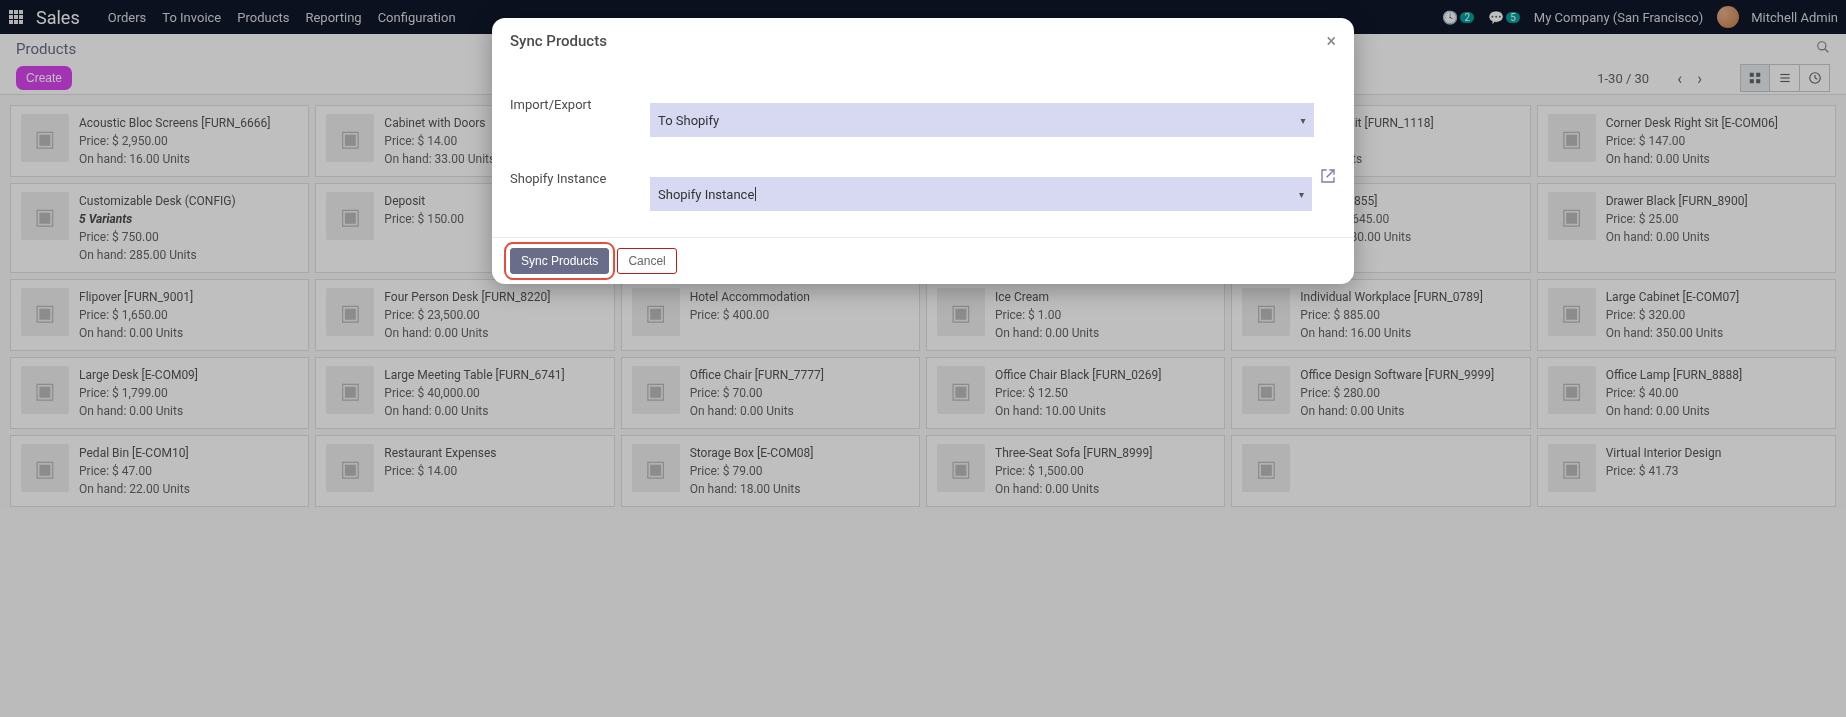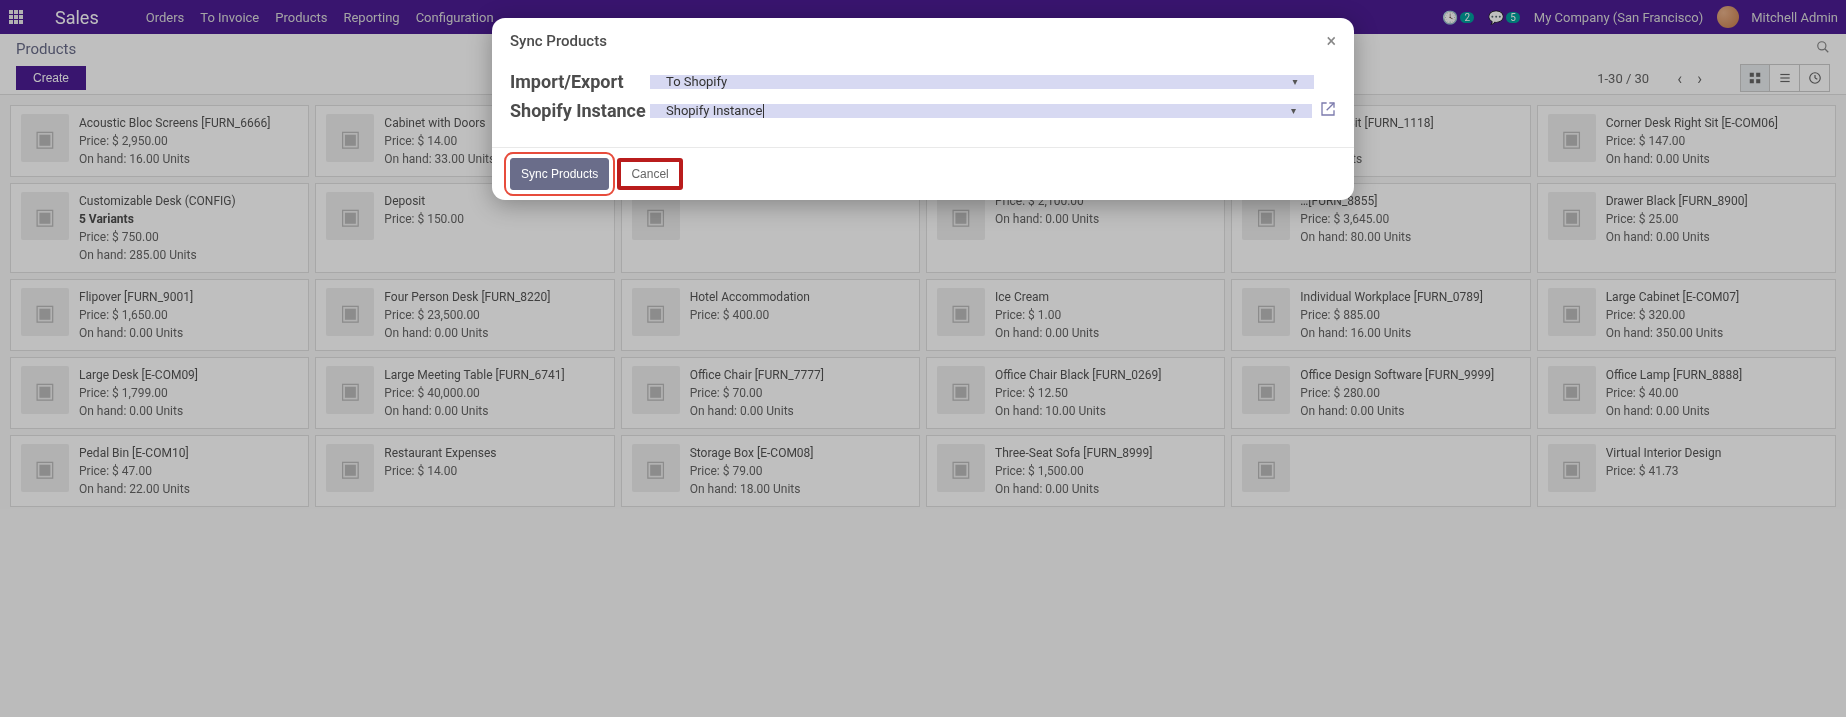--- a/index.html
+++ b/index.html
@@ -1,69 +1,69 @@
 <!DOCTYPE html>
 <html><head>
 <meta charset="utf-8">
 <style>
 * { box-sizing: border-box; margin: 0; padding: 0; }
 body { font-family: -apple-system, BlinkMacSystemFont, "Segoe UI", Roboto, "Helvetica Neue", Arial, sans-serif; font-size: 13px; color: #4c4c4c; background: #f9f9f9; width: 1846px; height: 717px; overflow: hidden; position: relative; }
 
 
-.topnav { background: #4c1d95; height: 34px; display: flex; align-items: center; padding: 0 8px; color: #eee; gap: 19px; }
+.topnav { background: #0f172a; height: 34px; display: flex; align-items: center; padding: 0 8px; color: #eee; }
 .topnav .apps-icon { width: 16px; height: 16px; margin-right: 12px; display: flex; flex-wrap: wrap; gap: 1px; align-content: center; justify-content: center; cursor: pointer; }
 .topnav .apps-icon span { width: 4px; height: 4px; background: #eee; display: block; }
 .topnav .brand { font-size: 18px; font-weight: 400; margin-right: 28px; color: #fff; }
 .topnav .menu { display: flex; gap: 16px; font-size: 13px; color: #ddd; }
 .topnav .menu span { cursor: pointer; }
 .topnav .right { margin-left: auto; display: flex; align-items: center; gap: 14px; font-size: 13px; color: #ddd; }
 .topnav .badge-wrap { position: relative; display: flex; align-items: center; cursor: pointer; }
 .topnav .badge { background: #00a09d; color: #fff; border-radius: 8px; font-size: 10px; padding: 0 4px; margin-left: 2px; }
 .topnav .avatar { width: 22px; height: 22px; border-radius: 50%; background: radial-gradient(circle at 30% 30%, #e8b18a, #c77d4a); display: inline-block; margin-right: 6px; }
 
 
 .control { border-bottom: 1px solid #e0e0e0; padding: 6px 16px 2px 16px; background: #fff; }
 .control .row1 { display: flex; align-items: center; }
 .control .title { color: #6a6d8a; font-size: 15px; }
 .control .search { margin-left: auto; width: 480px; display: flex; justify-content: flex-end; }
 .control .search-icon { color: #888; font-size: 15px; cursor: pointer; }
 .control .row2 { display: flex; align-items: center; margin-top: 6px; }
-.control .create-btn { background: #4c1d95; color: #fff; border: none; padding: 5px 17px; border-radius: 0; font-size: 12px; cursor: pointer; }
+.control .create-btn { background: #d946ef; color: #fff; border: none; padding: 5px 10px; border-radius: 7px; font-size: 12px; cursor: pointer; }
 .control .pager { margin-left: auto; display: flex; align-items: center; gap: 22px; font-size: 13px; color: #666; }
 .control .pager .arrows span { padding: 4px 6px; cursor: pointer; font-size: 16px; color: #666; }
 .control .view-switch { display: flex; margin-left: 10px; }
 .control .view-switch button { border: 1px solid #ccc; background: #fff; width: 30px; height: 28px; display: flex; align-items: center; justify-content: center; cursor: pointer; color: #666; }
 .control .view-switch button.active { background: #e9ecef; }
 .control .view-switch button + button { border-left: none; }
 
 
 .kanban { padding: 10px 10px; display: grid; grid-template-columns: repeat(6, 1fr); gap: 6px; }
 .card { border: 1px solid #e0e0e0; background: #fff; padding: 8px 10px; display: flex; gap: 10px; min-height: 68px; }
 .card .thumb { width: 48px; height: 48px; background: #eee; flex: 0 0 48px; border-radius: 2px; display:flex; align-items:center; justify-content:center; color:#bbb; font-size:22px; }
 .card .info { font-size: 12px; color: #666; line-height: 1.5; overflow:hidden; }
 .card .name { color: #555; }
-.card .variants { font-weight: bold; color:#4c4c4c; }
+.card .variants { font-weight: bold; color:#4c4c4c;font-style:italic; }
 
 
 .overlay { position: absolute; inset: 0; background: rgba(0,0,0,0.25); display: flex; justify-content: center; align-items: flex-start; }
 .modal { background: #fff; width: 862px; margin-top: 18px; border-radius: 13px; box-shadow: 0 5px 25px rgba(0,0,0,0.3); }
 .modal .m-head { padding: 12px 18px; display: flex; align-items: center; }
 .modal .m-head h4 { font-size: 15px; font-weight: 500; color: #4c4c4c; }
 .modal .m-head .close { margin-left: auto; cursor: pointer; color: #888; font-size: 18px; }
 .modal .m-body { padding: 8px 18px 18px 18px; }
 .modal .frow { display: flex; align-items: center; margin-bottom: 8px; }
-.modal .flabel { width: 140px; font-weight: 700; font-size: 18px; color: #4c4c4c; }
+.modal .flabel { width: 140px; font-weight: 400; font-size: 13px; color: #4c4c4c; }
 .modal .fcontrol { flex: 1; display: flex; align-items: center; gap: 8px; }
-.modal select, .modal .combo { width: 100%; background: #d7d9f2; border: none; padding: 4px 16px; font-size: 13px; color: #333; height: 14px; }
+.modal select, .modal .combo { width: 100%; background: #d7d9f2; border: none; padding: 4px 8px; font-size: 13px; color: #333; height: 34px; margin-top: 32px; }
 .modal .combo { display: flex; align-items: center; position: relative; }
 .modal .combo .caret { margin-left: auto; font-size: 10px; color: #555; }
 .modal .ext-link { color: #7c7bad; font-size: 15px; cursor: pointer; }
 .modal .m-foot { border-top: 1px solid #e9e9e9; padding: 10px 18px; display: flex; gap: 8px; }
 .modal .btn-primary { background: #6a6d8a; color: #fff; border: 1px solid #6a6d8a; padding: 5px 10px; border-radius: 3px; font-size: 12px; cursor: pointer; }
-.modal .btn-secondary { background: #fff; color: #666; border: 4px solid #b91c1c; padding: 5px 10px; border-radius: 3px; font-size: 12px; cursor: pointer; }
+.modal .btn-secondary { background: #fff; color: #666; border: 1px solid #b91c1c; padding: 5px 10px; border-radius: 3px; font-size: 12px; cursor: pointer; }
 .highlight-box { outline: 2px solid #e74c3c; outline-offset: 4px; }
 
 svg.icon { width: 14px; height: 14px; }
 </style>
 </head>
 <body>
 
 <div class="topnav">
   <div class="apps-icon">
     <span></span>

